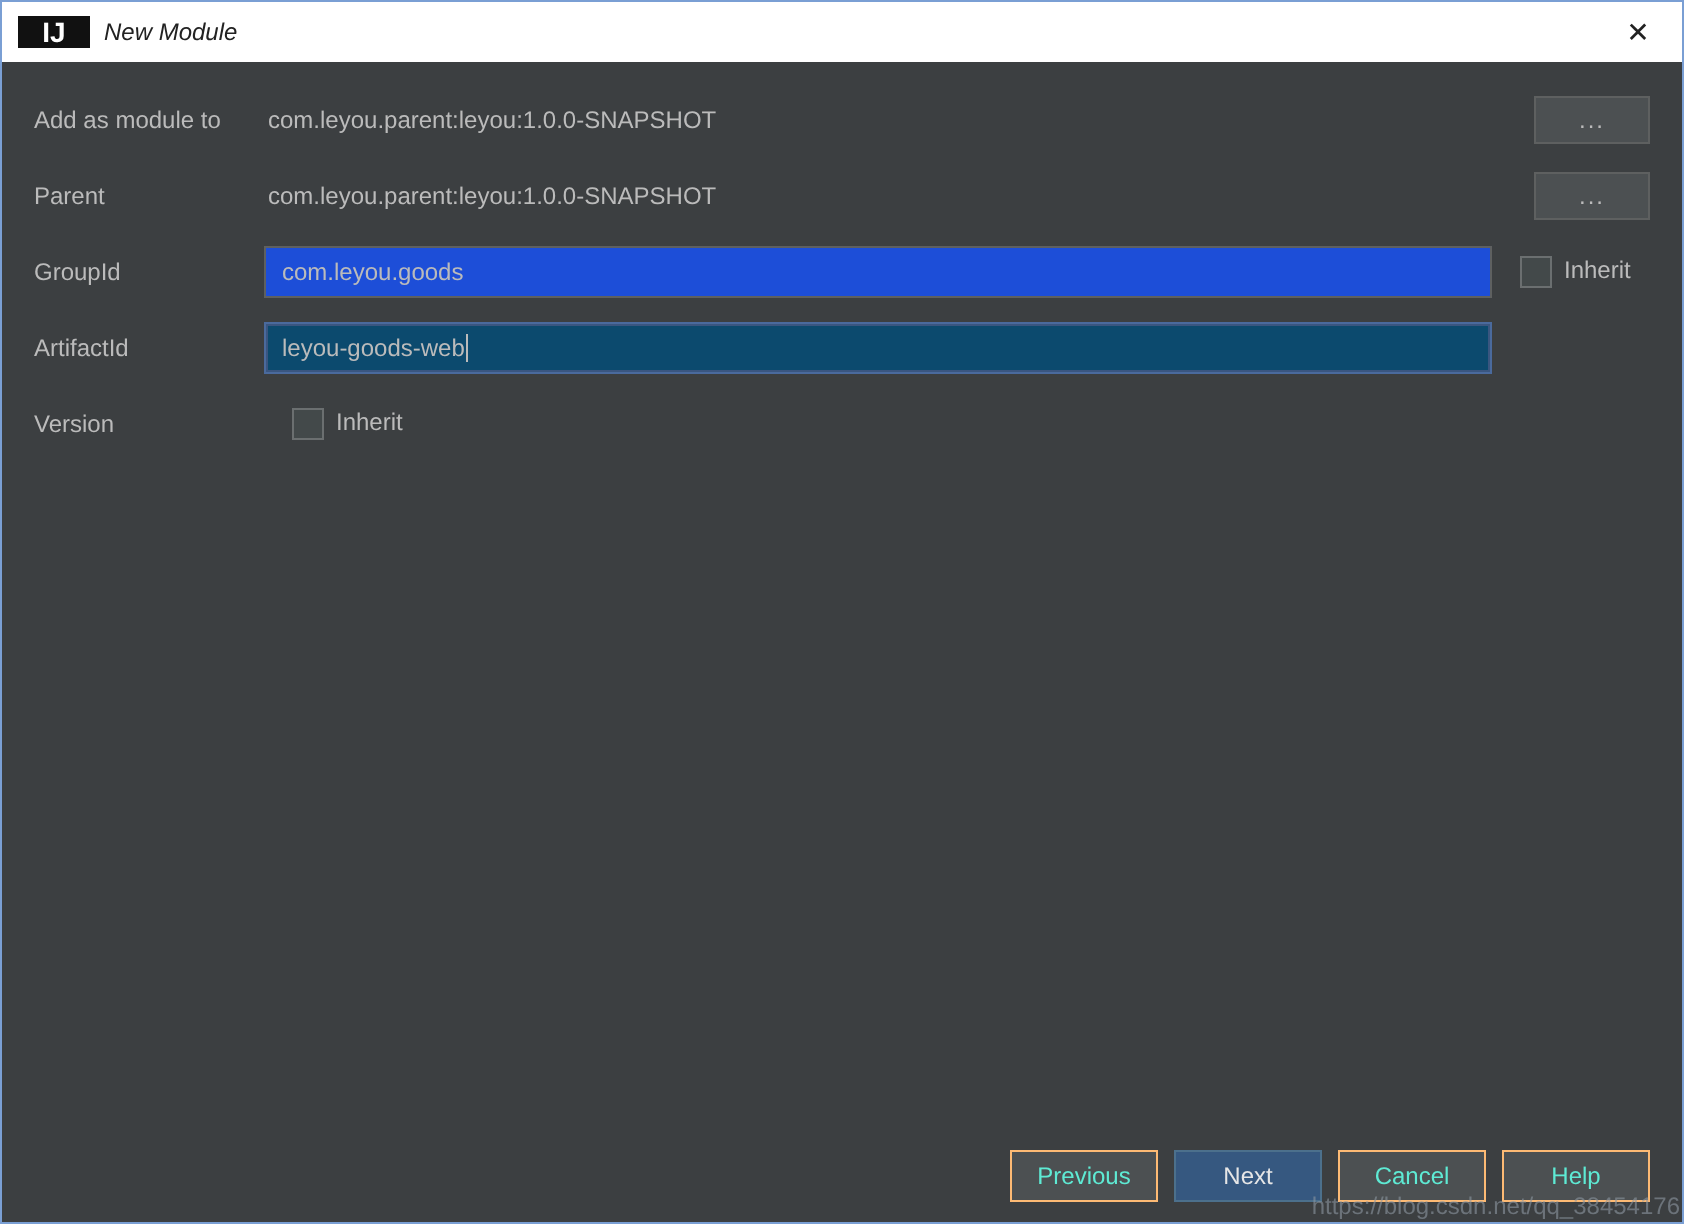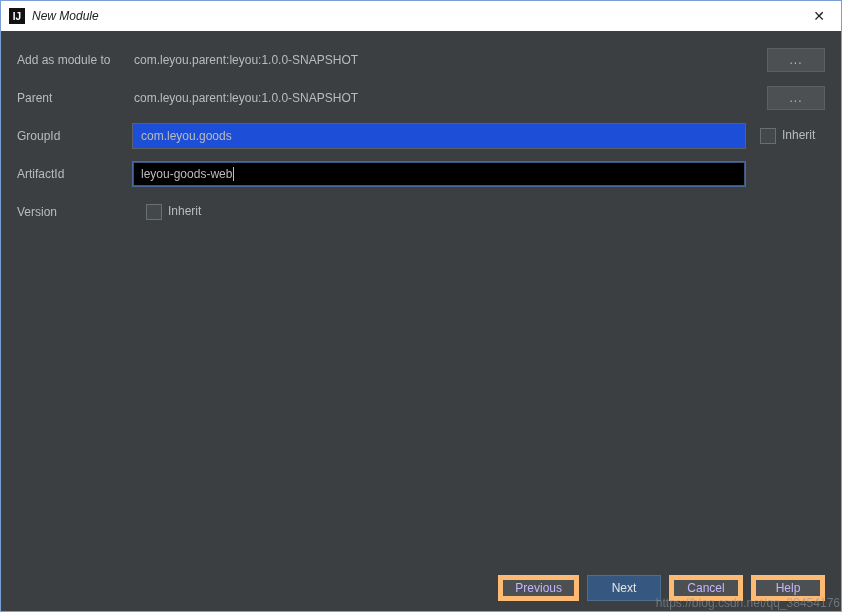--- a/index.html
+++ b/index.html
@@ -22,29 +22,29 @@
 .titlebar {
   height: 30px;
   background: #fff;
   display: flex;
   align-items: center;
   padding: 0 8px;
   font-size: 12px;
   color: #222;
 }
 .titlebar .app-icon {
-  width: 16px;
+  width: 36px;
   height: 16px;
   background: #111;
   display: inline-flex;
   align-items: center;
   justify-content: center;
   color: #fff;
   font-weight: bold;
-  font-size: 10px;
+  font-size: 14px;
   margin-right: 7px;
   font-family: Arial, sans-serif;
 }
 .titlebar .title-text { flex: 1; font-style: italic; }
 .titlebar .close-btn {
   width: 28px;
   height: 20px;
   display: flex;
   align-items: center;
   justify-content: center;
@@ -99,21 +99,21 @@
   border: 1px solid #5e6060;
   color: #bbbbbb;
   font-size: 12px;
   padding: 0 8px;
   font-family: inherit;
   outline: none;
 }
 .form-input.focused {
   border: 1px solid #4a6a9d;
   box-shadow: 0 0 0 1px #3a5680 inset;
-  background: #000000;
+  background: #0c4a6e;
 }
 .inherit-wrap {
   display: flex;
   align-items: flex-start;
   margin-left: 14px;
   width: 65px;
 }
 .checkbox {
   width: 16px;
   height: 16px;
@@ -126,22 +126,22 @@
 .button-bar {
   display: flex;
   justify-content: flex-end;
   gap: 8px;
   padding-top: 8px;
 }
 .btn {
   min-width: 74px;
   height: 26px;
   background: #4c5052;
-  border: 5px solid #fdba74;
-  color: #c4b5fd;
+  border: 1px solid #fdba74;
+  color: #5eead4;
   display: flex;
   align-items: center;
   justify-content: center;
   font-size: 12px;
   cursor: pointer;
   padding: 0 12px;
 }
 .btn.primary {
   background: #365880;
   border: 1px solid #4c708c;

